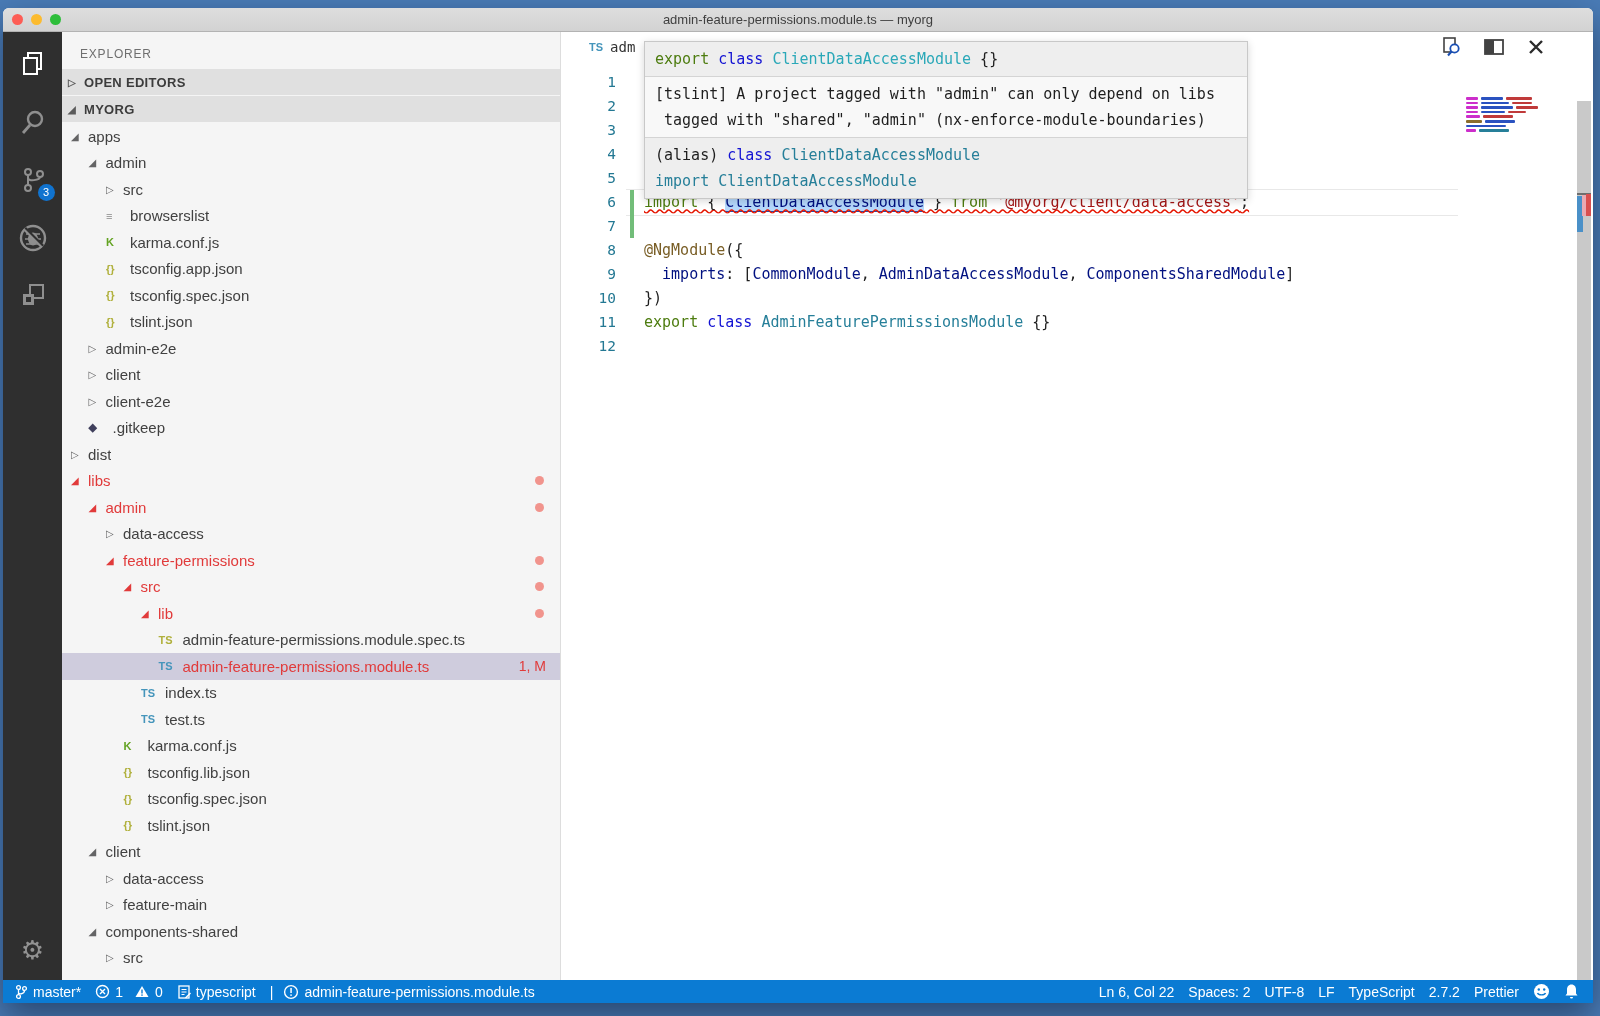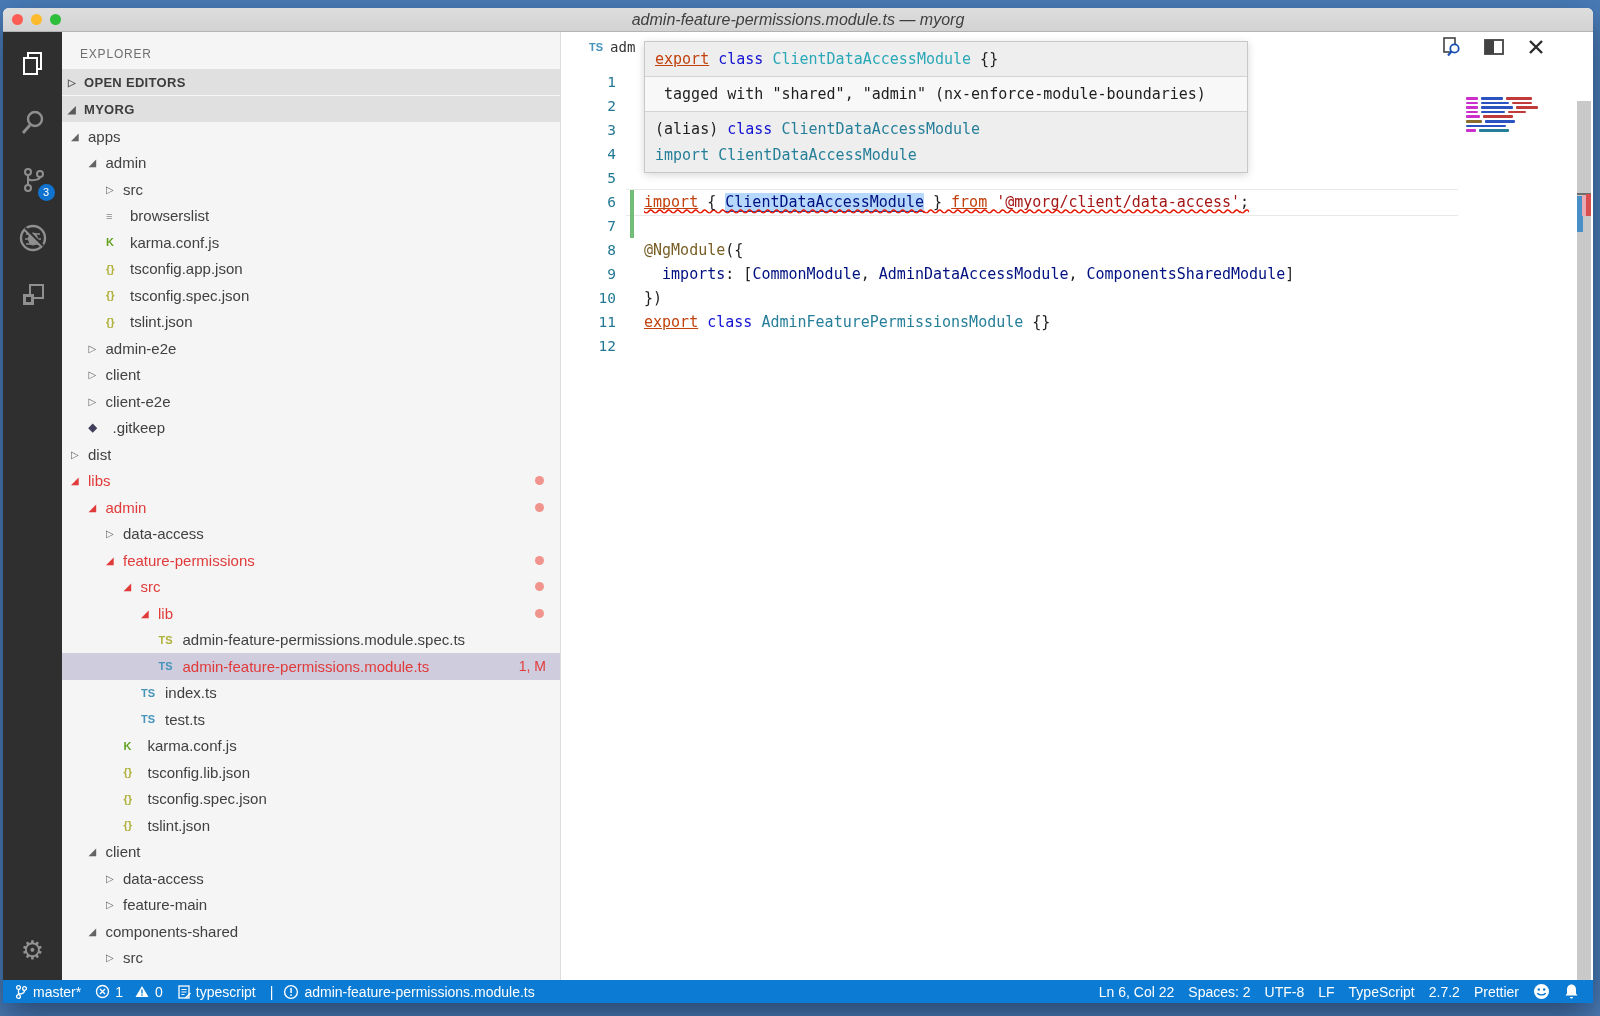--- a/index.html
+++ b/index.html
@@ -3,21 +3,21 @@
 <meta charset="utf-8">
 <style>
   html,body{margin:0;padding:0;}
   body{width:1600px;height:1016px;overflow:hidden;background:#4a7cb7;font-family:"Liberation Sans",sans-serif;position:relative;}
   .window{position:absolute;left:3px;top:8px;width:1590px;height:995px;border-radius:6px 6px 0 0;overflow:hidden;box-shadow:0 14px 34px rgba(10,20,40,.5);display:flex;flex-direction:column;background:#fff;}
   
   .titlebar{height:23px;background:linear-gradient(#dedede,#d2d2d2);border-bottom:1px solid #b3b3b3;position:relative;flex:0 0 auto;}
   .lights{position:absolute;left:9px;top:6px;display:flex;gap:8px;}
   .light{width:11px;height:11px;border-radius:50%;}
   .light.r{background:#fd5d55;}.light.y{background:#fcbb2f;}.light.g{background:#2ebe3b;}
-  .title{position:absolute;left:0;right:0;top:0;height:15px;line-height:23px;text-align:center;font-size:16px;color:#3f3f3f;font-style:italic;}
+  .title{position:absolute;left:0;right:0;top:0;height:15px;line-height:23px;text-align:center;font-size:13px;color:#3f3f3f;}
   
   .main{flex:1 1 auto;display:flex;min-height:0;}
   .activitybar{width:59px;background:#2f2f2f;position:relative;flex:0 0 auto;display:flex;flex-direction:column;align-items:center;padding-top:14px;gap:22px;}
   .act-item{width:36px;height:36px;display:flex;align-items:center;justify-content:center;position:relative;}
   .act-badge{position:absolute;right:-4px;bottom:-3px;background:#1073cf;color:#fff;font-size:11px;width:17px;height:17px;border-radius:50%;text-align:center;line-height:17px;}
   .act-gear{position:absolute;bottom:14px;left:0;width:59px;text-align:center;font-size:26px;color:#929292;}
   
   .sidebar{width:498px;background:#f5f5f5;border-right:1px solid #ddd;flex:0 0 auto;overflow:hidden;font-size:15px;color:#414141;position:relative;}
   .sidebar-title{padding:15px 0 8px 18px;font-size:12px;letter-spacing:.8px;color:#6f6f6f;}
   .sec-header{height:26px;background:#e0e0e0;margin-bottom:1px;display:flex;align-items:center;font-size:13px;font-weight:bold;color:#3c3c3c;padding-left:6px;letter-spacing:.3px;cursor:pointer;}
@@ -39,21 +39,21 @@
   .tab{display:flex;align-items:center;height:30px;padding-left:28px;gap:7px;background:#fff;font-size:14px;color:#333;}
   .tab .tabicon{color:#4595bb;font-weight:bold;font-size:11px;font-family:"Liberation Sans",sans-serif;}
   .editor-actions{position:absolute;right:46px;top:4px;display:flex;gap:20px;align-items:center;}
   .ea{width:22px;height:22px;display:flex;align-items:center;justify-content:center;cursor:pointer;}
   .code-area{position:relative;height:calc(100% - 30px);}
   .cline{position:absolute;left:0;right:0;height:24px;display:flex;font-size:15px;line-height:24px;white-space:pre;}
   .cline .gnum{width:55px;text-align:right;color:#237893;flex:0 0 auto;font-size:14.5px;}
   .cline .ctext{padding-left:28px;flex:1 1 auto;}
   .current-box{position:absolute;left:65px;right:135px;height:25px;border-top:1px solid #e8e8e8;border-bottom:1px solid #e8e8e8;}
   .gutter-add{position:absolute;left:69px;width:4px;background:#72bd79;}
-  .tok-kw{color:#c2410c;text-decoration:underline;}
+  .tok-kw{color:#4d7c0f;}
   .tok-kwb{color:#1212d3;}
   .tok-cls{color:#267f99;}
   .tok-clsl{color:#2aa8b8;}
   .tok-var{color:#001080;}
   .tok-str{color:#a31515;}
   .tok-dec{color:#795e26;}
   .tok-pun{color:#1e1e1e;}
   .squig{text-decoration:underline;text-decoration-style:wavy;text-decoration-color:#e51400;text-decoration-skip-ink:none;}
   .wordhl{background:#b5d8fc;border-bottom:1.5px solid #1a4fb3;}
   
@@ -400,21 +400,21 @@
         <div class="ruler">
           <div class="slider-line"></div>
           <div class="m-blue"></div>
           <div class="m-pink"></div>
           <div class="m-red"></div>
         </div>
       </div>
 
       <div class="hover-tip">
         <div class="tip-sec codebg" id="tip-code"><span class="tok-kw">export</span><span class="tok-pun"> </span><span class="tok-kwb">class</span><span class="tok-pun"> </span><span class="tok-clsl">ClientDataAccessModule</span><span class="tok-pun"> {}</span></div>
-        <div class="tip-sec mid" id="tip-msg"><div> tagged with "shared", "admin" (nx-enforce-module-boundaries)</div></div>
+        <div class="tip-sec mid" id="tip-msg"><div>[tslint] A project tagged with "admin" can only depend on libs</div><div> tagged with "shared", "admin" (nx-enforce-module-boundaries)</div></div>
         <div class="tip-sec codebg" id="tip-alias"><div><span class="tok-pun">(alias) </span><span class="tok-kwb">class</span><span class="tok-pun"> </span><span class="tok-cls">ClientDataAccessModule</span></div><div><span class="tok-cls">import ClientDataAccessModule</span></div></div>
       </div>
     </div>
   </div>
 
   <div class="statusbar">
     <div class="sb-item">
       <svg width="13" height="16" viewBox="0 0 13 16">
           <circle cx="3.5" cy="3.5" r="1.9" fill="none" stroke="#fff" stroke-width="1.3"></circle>
           <circle cx="3.5" cy="12.5" r="1.9" fill="none" stroke="#fff" stroke-width="1.3"></circle>

